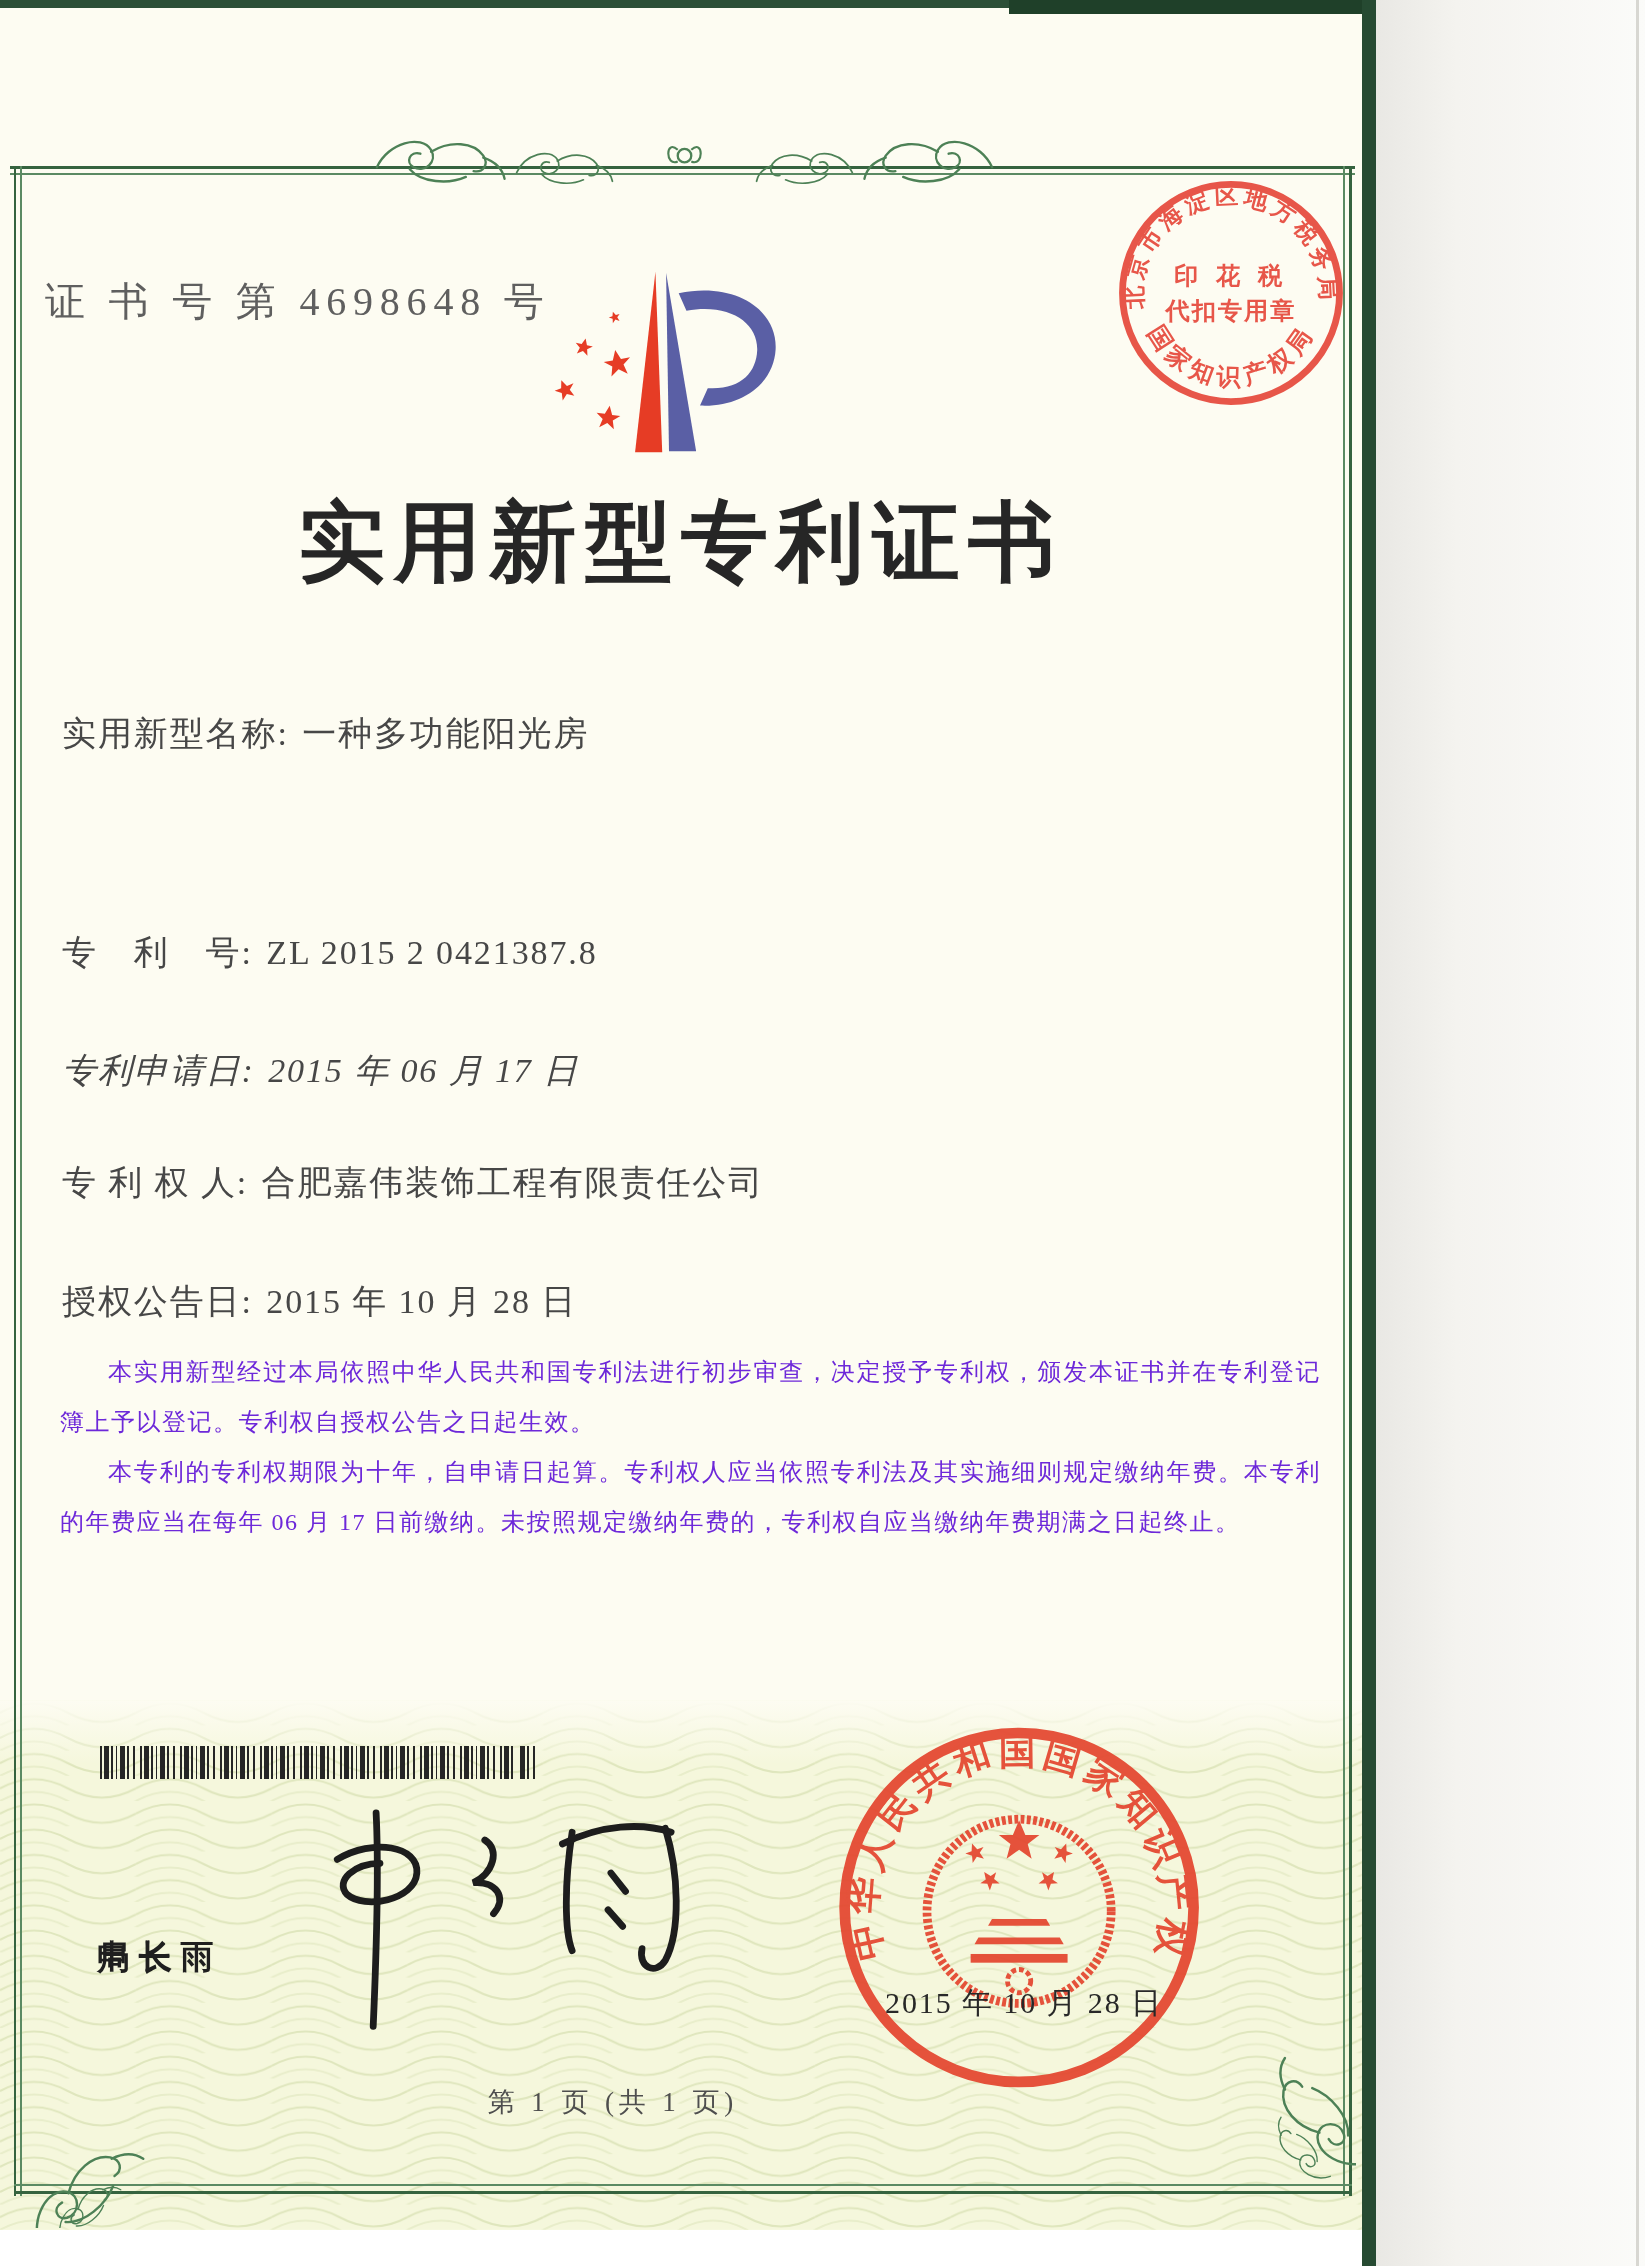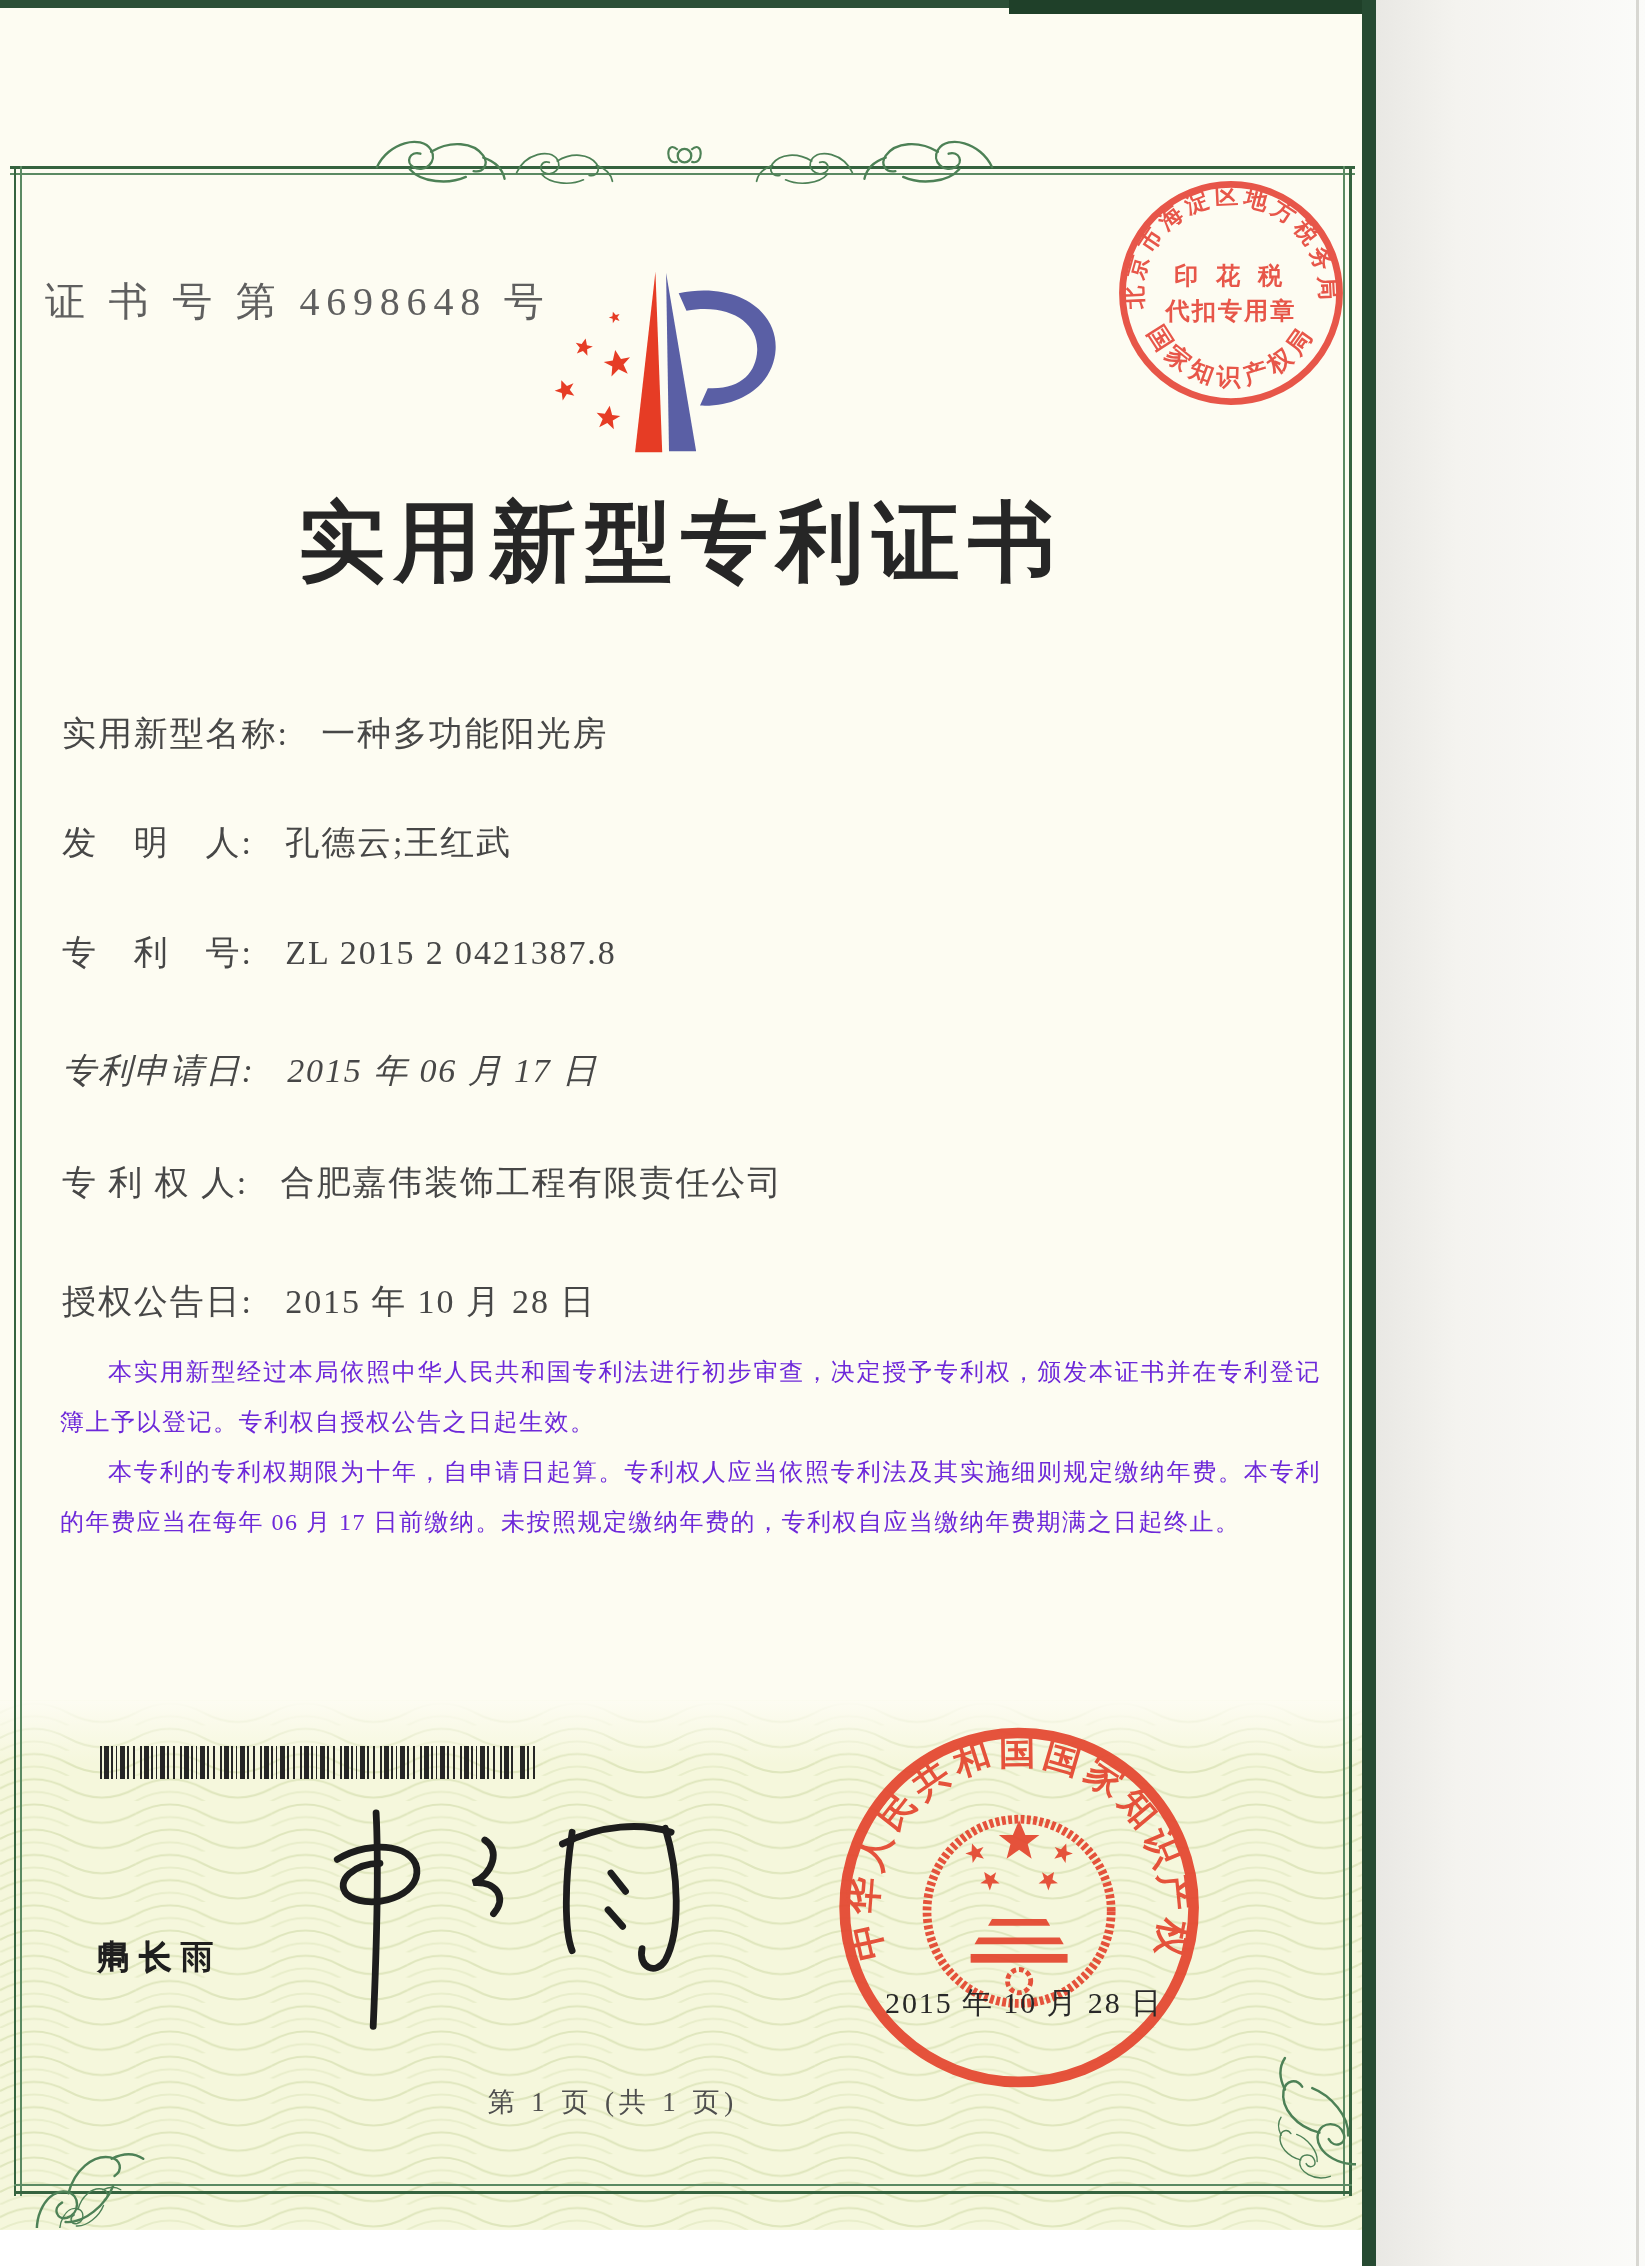--- a/index.html
+++ b/index.html
@@ -18,21 +18,21 @@
   .guilloche{position:absolute;left:0;top:1700px;width:1362px;height:530px;}
   
   .bl{position:absolute;background:#35633f;}
   .bl.thin{background:#5b8a63;}
   
   .cert-no{position:absolute;left:45px;top:274px;font-size:40px;letter-spacing:6.8px;color:#5f5f5f;white-space:nowrap;}
   .title{position:absolute;left:0;top:483px;width:1362px;text-align:center;font-size:87px;line-height:120px;
          font-weight:bold;letter-spacing:8.7px;color:#262626;}
   .field{position:absolute;left:62px;font-size:34px;color:#474747;letter-spacing:1.9px;white-space:nowrap;}
   .f-name{top:711px;} .f-inv{top:820px;} .f-no{top:930px;} .f-fil{top:1048px;font-style:italic;} .f-pat{top:1160px;} .f-grant{top:1279px;}
-  .field .lab{margin-right:22px;}
+  .field .lab{margin-right:3px;}
   .body-text{position:absolute;left:60px;top:1347px;width:1261px;font-size:24px;line-height:50px;
              color:#6d28d9;text-align:justify;letter-spacing:1.5px;}
   .body-text p{margin:0;text-indent:2em;}
   .barcode{position:absolute;left:100px;top:1746px;width:437px;height:33px;
      background:repeating-linear-gradient(90deg,
        #262626 0 1.9px,transparent 1.9px 3.9px,#262626 3.9px 8.7px,transparent 8.7px 10.7px,
        #262626 10.7px 12.6px,transparent 12.6px 16.5px,#262626 16.5px 17.5px,transparent 17.5px 20.4px,
        #262626 20.4px 25px,transparent 25px 27px,#262626 27px 29px,transparent 29px 33px,
        #262626 33px 35px,transparent 35px 40px);}
   .director{position:absolute;left:97px;font-family:"Liberation Sans","DejaVu Sans",sans-serif;
@@ -142,24 +142,20 @@
     <text x="129" y="120" text-anchor="middle" font-size="25" font-weight="bold" letter-spacing="6" fill="#e6483b">印 花 税</text>
     <text x="129" y="156" text-anchor="middle" font-size="25" font-weight="bold" letter-spacing="2" fill="#e6483b">代扣专用章</text>
   </svg>
 
   <div class="title">实用新型专利证书</div>
 
   <div class="field f-name">
     <span class="lab">实用新型名称:</span>
     <span>一种多功能阳光房</span>
   </div>
-  <div class="field f-inv">
-    <span class="lab">发　明　人:</span>
-    <span>孔德云;王红武</span>
-  </div>
   <div class="field f-no">
     <span class="lab">专　利　号:</span>
     <span>ZL 2015 2 0421387.8</span>
   </div>
   <div class="field f-fil">
     <span class="lab">专利申请日:</span>
     <span>2015 年 06 月 17 日</span>
   </div>
   <div class="field f-pat">
     <span class="lab">专 利 权 人:</span>

